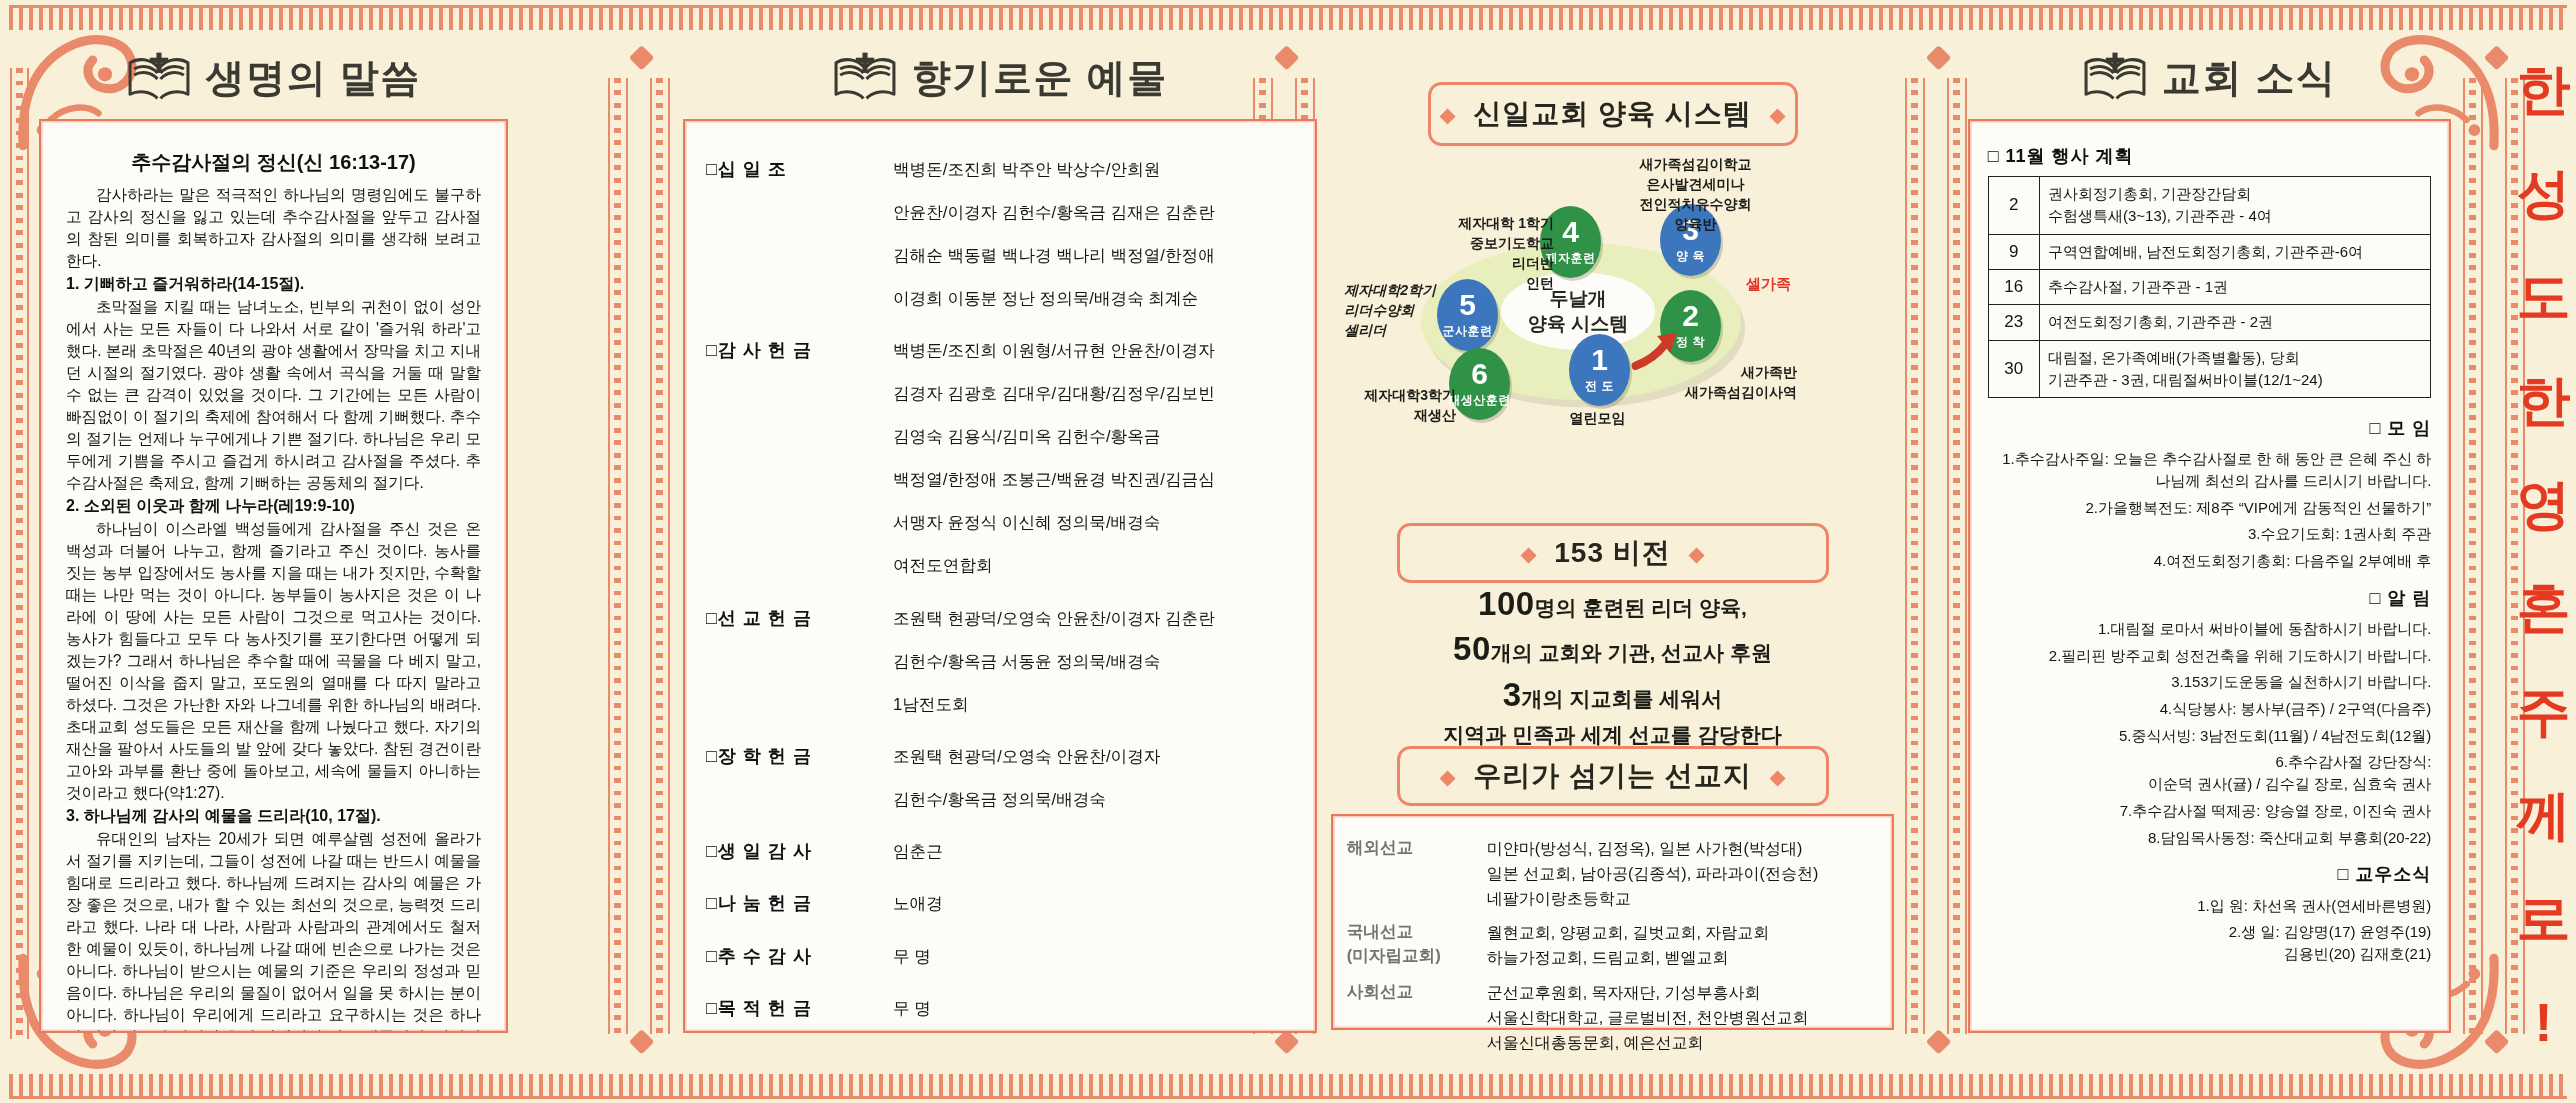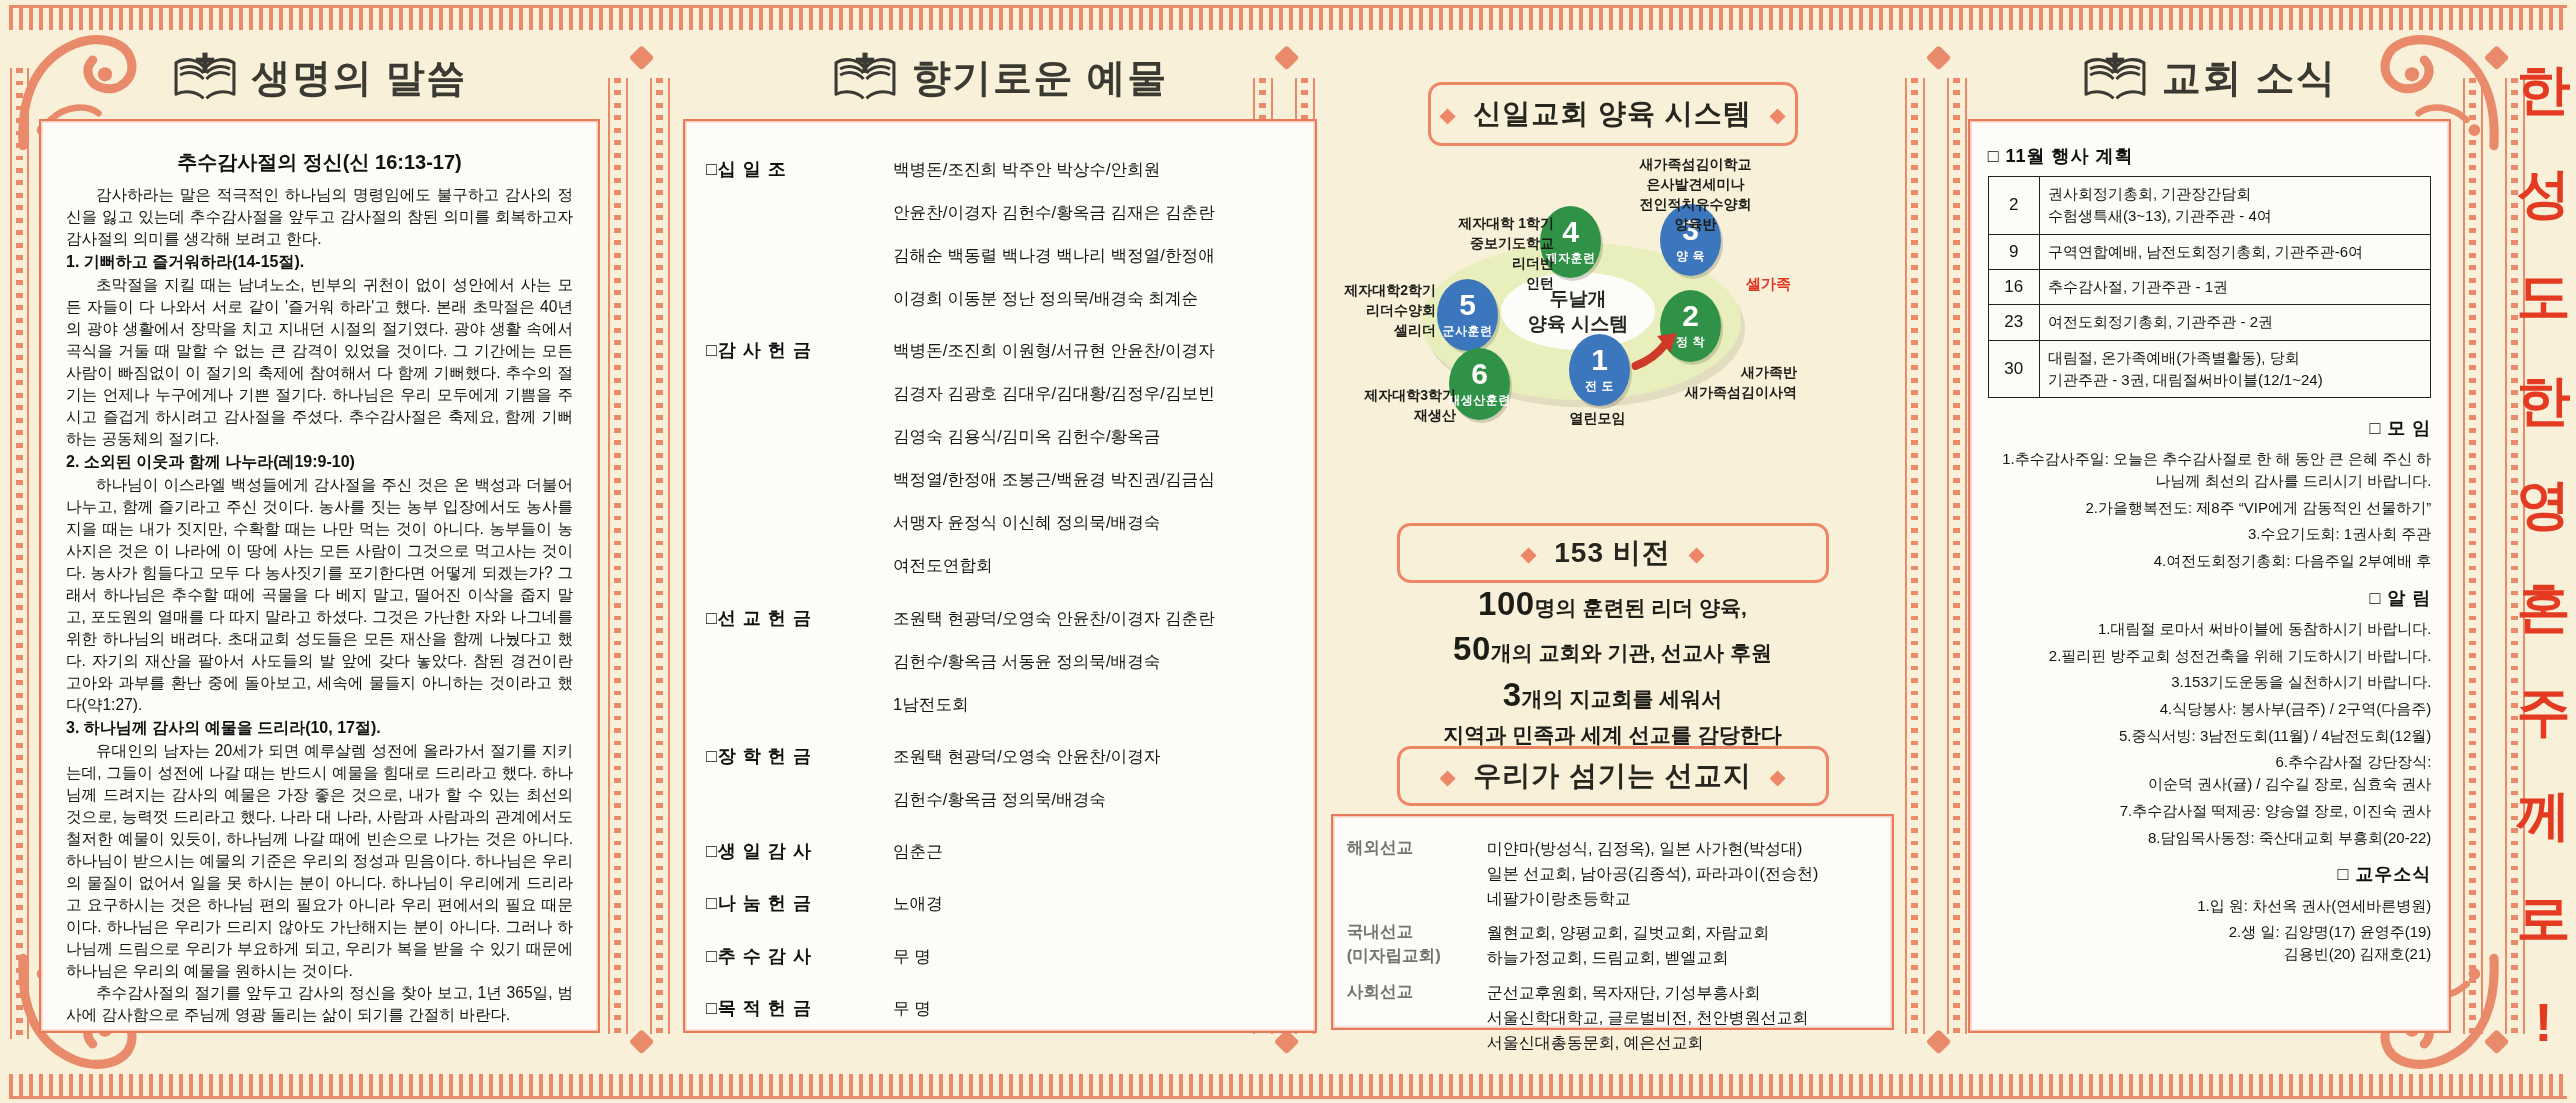--- a/index.html
+++ b/index.html
@@ -28,21 +28,21 @@
   .divider .finial.t{top:-23px;} .divider .finial.b{bottom:-23px;}
   .d1{left:608px;} .d2{left:1253px;} .d3{left:1905px;} .d4{left:2463px;}
   .corner{position:absolute;width:130px;height:130px;}
   .c-tl{left:13.5px;top:21px;}
   .c-tr{right:73px;top:21px;transform:scaleX(-1);}
   .c-bl{left:13.5px;bottom:21px;transform:scaleY(-1);}
   .c-br{right:73px;bottom:21px;transform:scale(-1,-1);}
 
   
   .panel{position:absolute;top:36px;height:997px;}
-  #p1{left:39px;width:561px;}
+  #p1{left:39px;width:469px;}
   #p2{left:683px;width:634px;}
   #p3{left:1327px;width:571px;}
   #p4{left:1968px;width:483px;}
   .panel-header{position:absolute;top:0;left:0;right:0;height:83px;display:flex;align-items:center;justify-content:center;gap:13.5px;}
   .panel-header h1{margin:0;font-size:39px;font-weight:bold;color:#3a3a33;letter-spacing:1.6px;white-space:nowrap;}
   .book-icon{width:66px;height:54px;flex:0 0 auto;}
   .content-box{position:absolute;top:83px;left:0;right:0;bottom:0;background:#fdfcf8;
     border:2.6px solid #e8795a;box-shadow:inset 0 0 0 1.6px #f6cdbc;overflow:hidden;}
 
   
@@ -78,21 +78,21 @@
   .node.green{background:#2f9247;} .node.blue{background:#3c77bd;}
   .node-num{font-size:30px;font-weight:bold;line-height:1;}
   .node-name{font-size:12px;font-weight:bold;margin-top:3.1px;letter-spacing:0.5px;white-space:nowrap;}
   .node-1{left:242px;top:179px;} .node-2{left:333px;top:135px;} .node-3{left:333px;top:49px;}
   .node-4{left:213px;top:51px;} .node-5{left:110px;top:124px;} .node-6{left:122px;top:193px;}
   .side{position:absolute;font-size:14px;font-weight:bold;color:#1c1c17;line-height:20px;white-space:pre-line;}
   .side-1{left:208px;top:253px;width:125px;text-align:center;}
   .side-2{left:358px;top:207px;text-align:right;}
   .side-3{left:288px;top:-1px;width:161px;text-align:center;}
   .side-4{right:344px;top:58px;text-align:right;}
-  .side-5{right:462px;top:125px;text-align:right;}
+  .side-5{right:462px;top:125px;font-style:italic;}
   .side-6{right:442px;top:230px;text-align:right;}
   .cell-label{position:absolute;left:419px;top:120px;font-size:15px;font-weight:bold;color:#e03525;}
   .flow-arrow{position:absolute;left:304px;top:177px;width:48px;height:38px;}
 
   .vision{position:absolute;top:549px;left:0;right:0;text-align:center;}
   .vision-line{margin-bottom:7.3px;white-space:nowrap;}
   .vision-num{font-size:33px;font-weight:bold;color:#1d1d18;letter-spacing:0.5px;}
   .vision-rest{font-size:21px;font-weight:bold;color:#1d1d18;}
 
   .missions-box{position:absolute;top:778px;left:4.2px;right:4.2px;bottom:3.1px;background:#fdfcf8;

